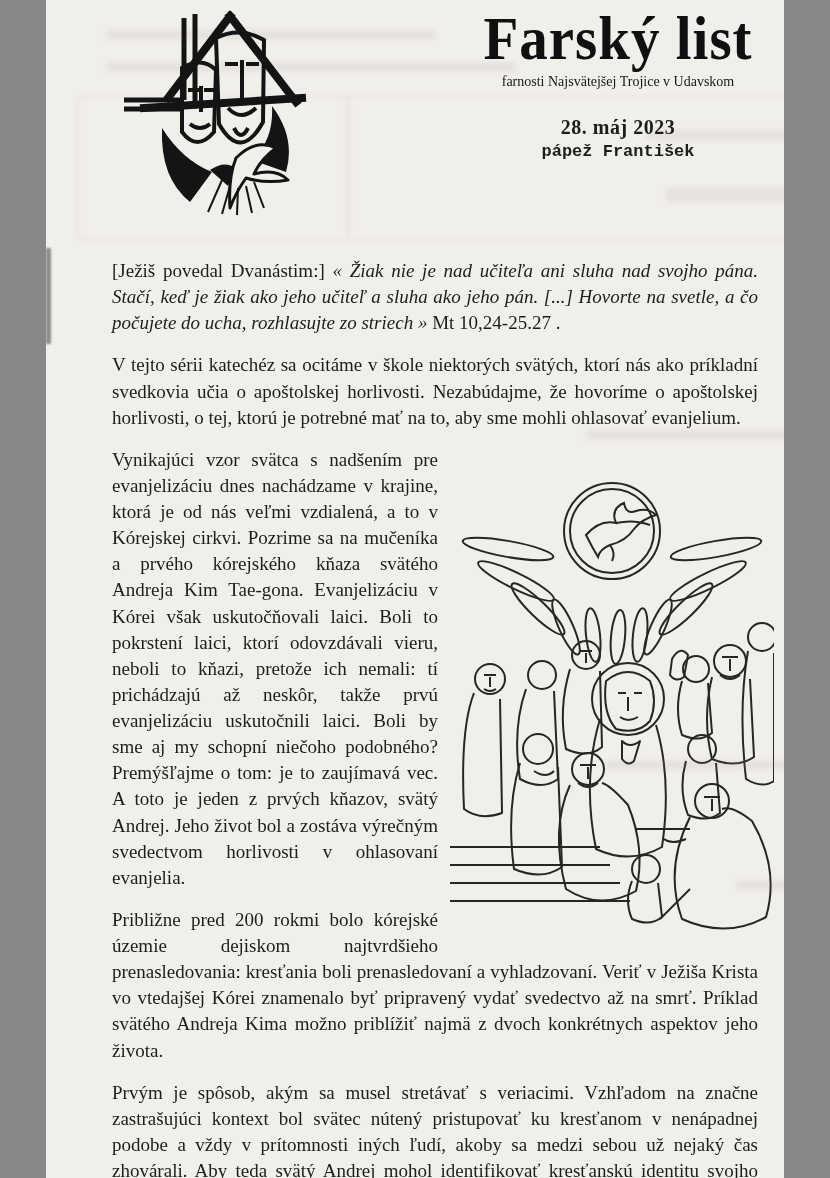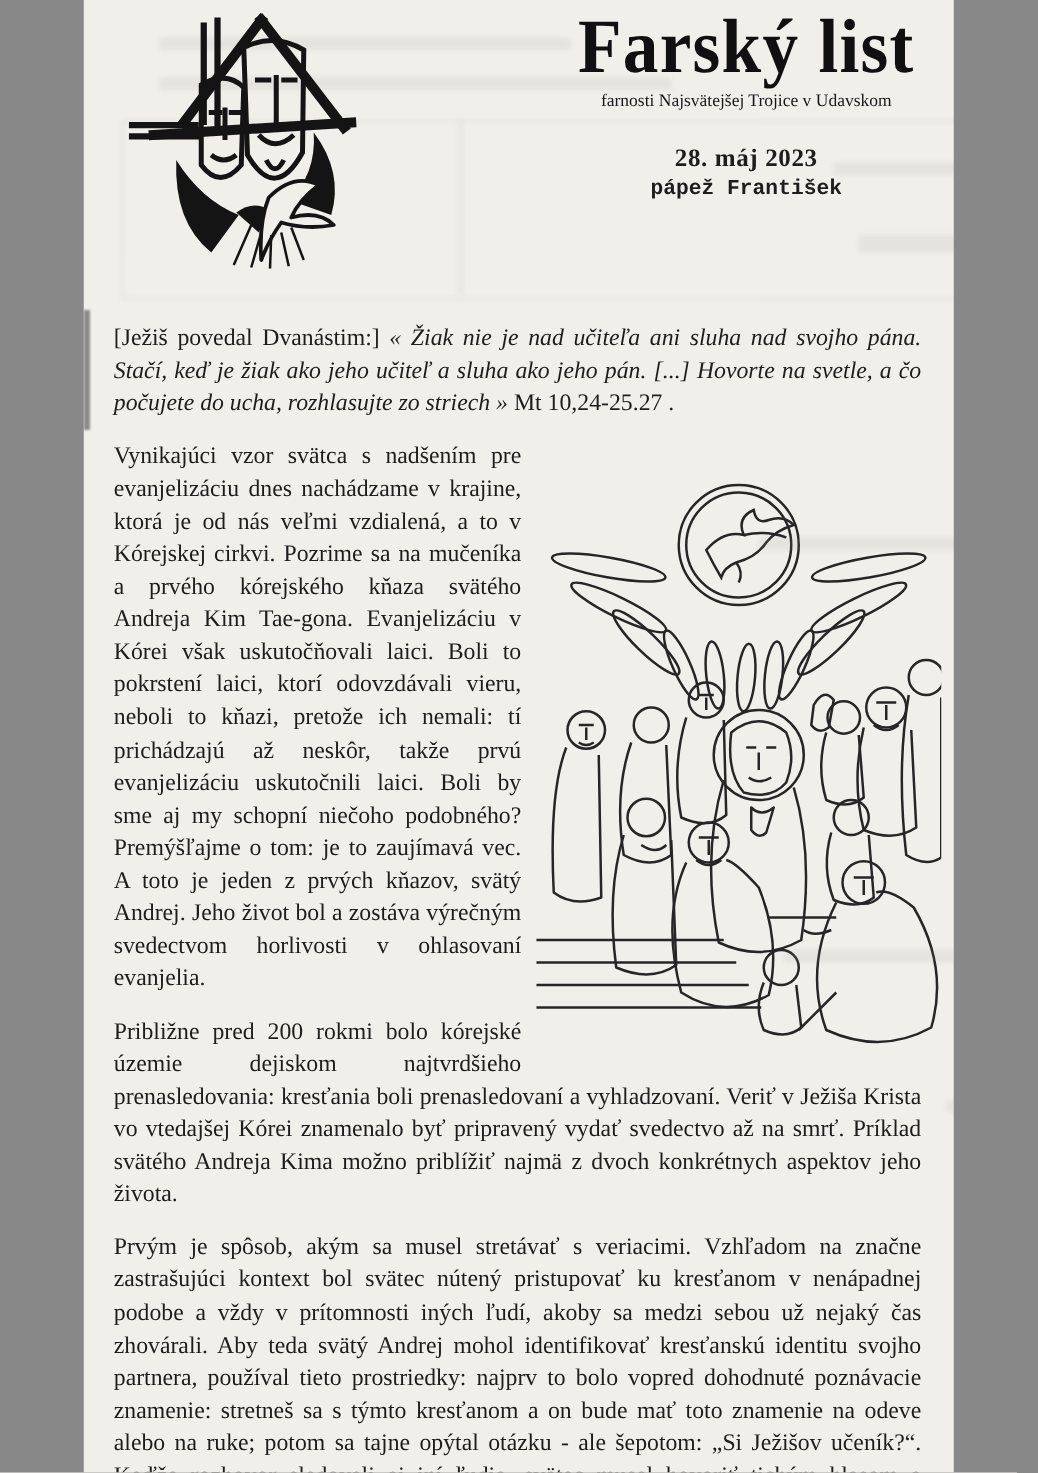--- a/index.html
+++ b/index.html
@@ -5,20 +5,21 @@
   html,body{margin:0;padding:0;}
   body{background:#888;}
   .page{
     position:relative;
     width:696px;height:1178px;
     margin:0 auto;
     background:#f1efea;
     color:#1d1d1d;
     font-family:"Liberation Serif","DejaVu Serif",serif;
     overflow:hidden;
+    padding-left:42px;
   }
   
   .ghost{position:absolute;background:#9a968f;opacity:.13;filter:blur(2px);border-radius:2px;pointer-events:none;}
   .ghost.line{height:10px;}
   .ghost.box{background:none;border:2px solid #9a968f;filter:blur(2px);}
   
   .header{position:relative;height:238px;}
   .trinity{position:absolute;left:36px;top:10px;width:205px;height:205px;}
   .head-text{position:absolute;left:250px;top:8px;width:560px;text-align:center;}
   .title{
@@ -119,20 +120,21 @@
       <div class="subtitle">farnosti Najsvätejšej Trojice v Udavskom</div>
       <div class="date">28. máj 2023</div>
       <div class="author">pápež František</div>
     </div>
   </div>
 
   <div class="article">
 
     <p class="quote"><span>[Ježiš povedal Dvanástim:]</span> <i>« Žiak nie je nad učiteľa ani sluha nad svojho pána. Stačí, keď je žiak ako jeho učiteľ a sluha ako jeho pán. [...] Hovorte na svetle, a čo počujete do ucha, rozhlasujte zo striech »</i> <span>Mt 10,24-25.27 .</span></p>
 
+    <p>V tejto sérii katechéz sa ocitáme v škole niektorých svätých, ktorí nás ako príkladní svedkovia učia o apoštolskej horlivosti. Nezabúdajme, že hovoríme o apoštolskej horlivosti, o tej, ktorú je potrebné mať na to, aby sme mohli ohlasovať evanjelium.</p>
 
     <div class="pentecost">
       <svg viewBox="0 0 324 492" xmlns="http://www.w3.org/2000/svg">
         <g stroke="#262626" fill="none" stroke-width="2">
 
           <circle cx="162" cy="82" r="48"></circle>
           <circle cx="162" cy="82" r="42"></circle>
 
           <path d="M136 86 Q150 70 166 74 Q160 60 174 54 Q176 66 186 62 Q198 58 206 66 Q192 70 184 80 Q176 92 160 96 Q150 100 148 108 Q142 98 136 86Z"></path>
           <path d="M166 74 Q184 70 200 76"></path>

